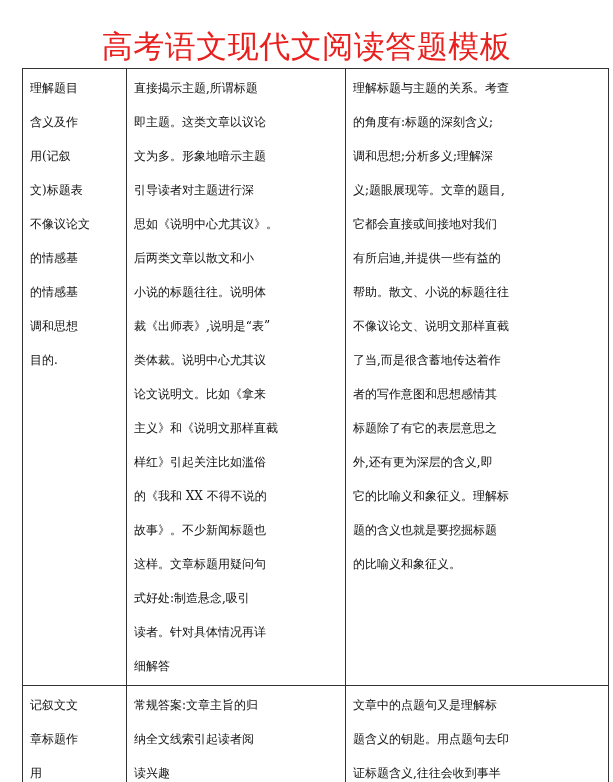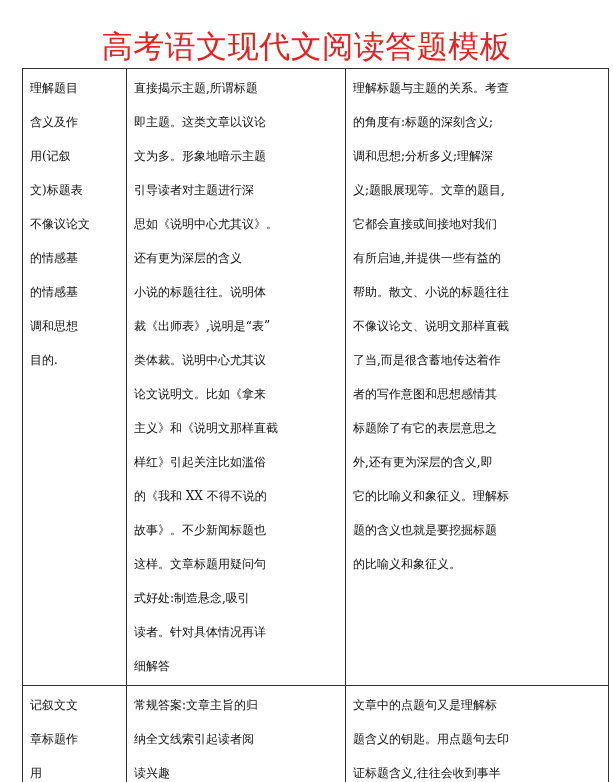--- a/index.html
+++ b/index.html
@@ -40,21 +40,21 @@
         <span class="line">的情感基</span>
         <span class="line">调和思想</span>
         <span class="line">目的.</span>
       </td>
       <td>
         <span class="line">直接揭示主题,所谓标题</span>
         <span class="line">即主题。这类文章以议论</span>
         <span class="line">文为多。形象地暗示主题</span>
         <span class="line">引导读者对主题进行深</span>
         <span class="line">思如《说明中心尤其议》。</span>
-        <span class="line">还有更为深层的含义</span>
+        <span class="line">后两类文章以散文和小</span>
         <span class="line">小说的标题往往。说明体</span>
         <span class="line">裁《出师表》,说明是“表”</span>
         <span class="line">类体裁。说明中心尤其议</span>
         <span class="line">论文说明文。比如《拿来</span>
         <span class="line">主义》和《说明文那样直截</span>
         <span class="line">样红》引起关注比如滥俗</span>
         <span class="line">的《我和 XX 不得不说的</span>
         <span class="line">故事》。不少新闻标题也</span>
         <span class="line">这样。文章标题用疑问句</span>
         <span class="line">式好处:制造悬念,吸引</span>

